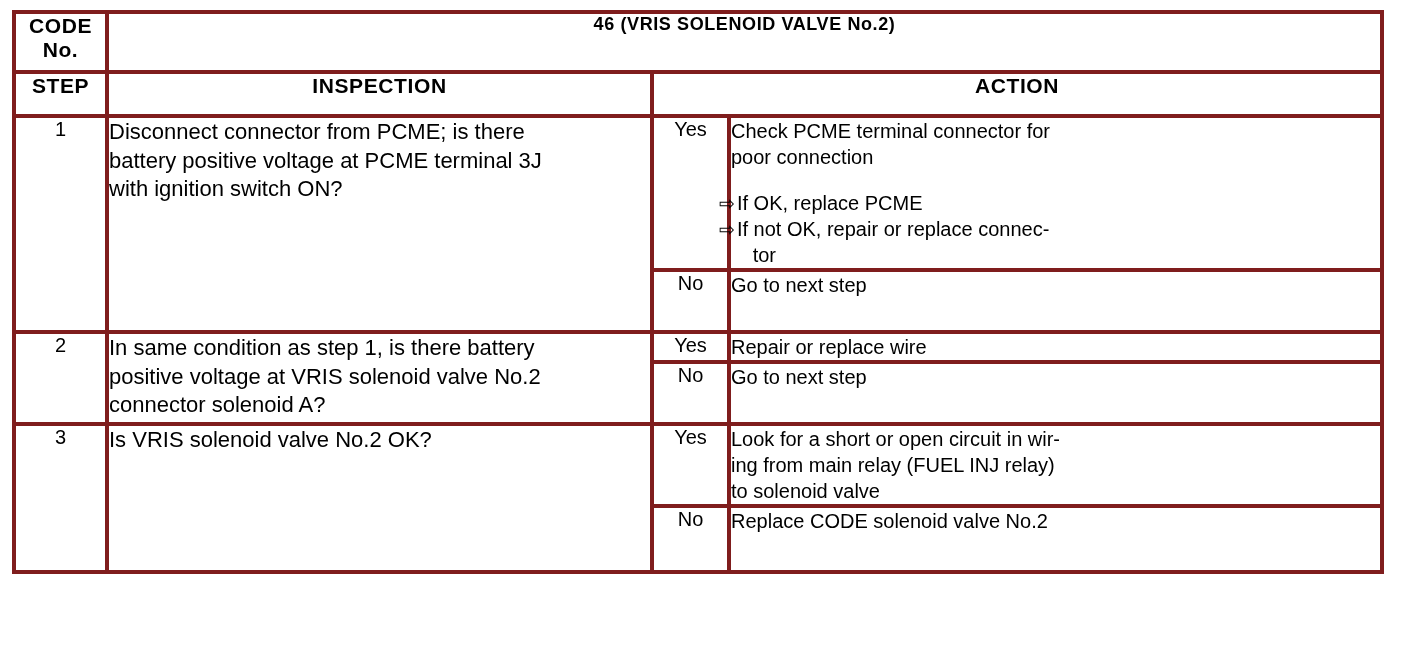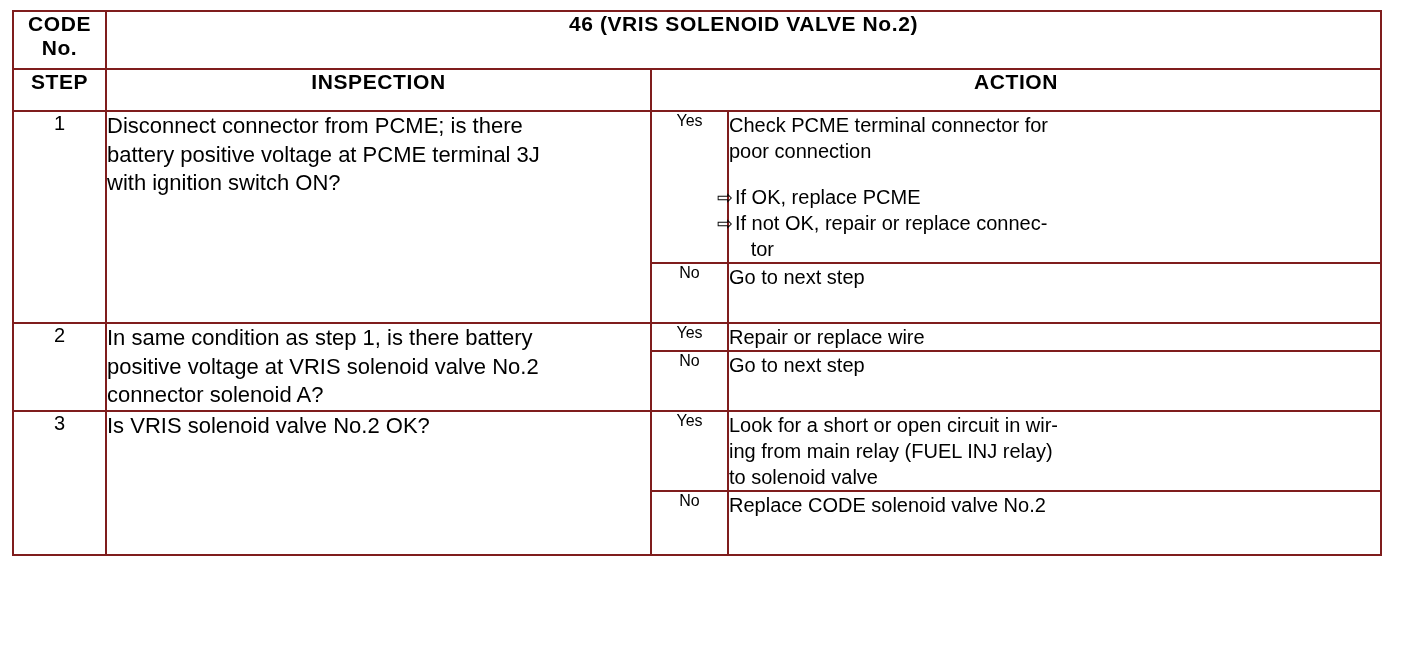--- a/index.html
+++ b/index.html
@@ -23,21 +23,21 @@
   }
   table.dtc {
     position: absolute;
     left: 12px;
     top: 10px;
     width: 1368px;
     border-collapse: collapse;
     table-layout: fixed;
   }
   table.dtc td {
-    border: 2px solid #7f1d1d;
+    border: 4px solid #7f1d1d;
     padding: 0;
     vertical-align: top;
     background: #ffffff;
   }
   
   col.c-step   { width: 93px; }
   col.c-insp   { width: 545px; }
   col.c-ans    { width: 77px; }
   col.c-act    { width: 653px; }
 
@@ -48,21 +48,21 @@
     vertical-align: middle;
     font-weight: bold;
     font-size: 21px;
     letter-spacing: 0.6px;
   }
   .codehdr-title {
     height: 56px;
     text-align: center;
     vertical-align: middle;
     font-weight: bold;
-    font-size: 21px;
+    font-size: 18px;
     letter-spacing: 0.6px;
   }
 
   
   .colhdr {
     height: 40px;
     text-align: center;
     vertical-align: middle;
     font-weight: bold;
     font-size: 21px;
@@ -79,21 +79,21 @@
   .insp-cell {
     vertical-align: top;
     font-size: 22px;
     line-height: 1.30;
     padding: 9px 8px 8px 13px;
     text-align: left;
   }
   .ans-cell {
     vertical-align: top;
     text-align: center;
-    font-size: 16px;
+    font-size: 20px;
     padding-top: 9px;
   }
   .act-cell {
     vertical-align: top;
     font-size: 20px;
     line-height: 1.30;
     padding: 9px 8px 8px 14px;
     text-align: left;
     margin-left: 34px;
   }

